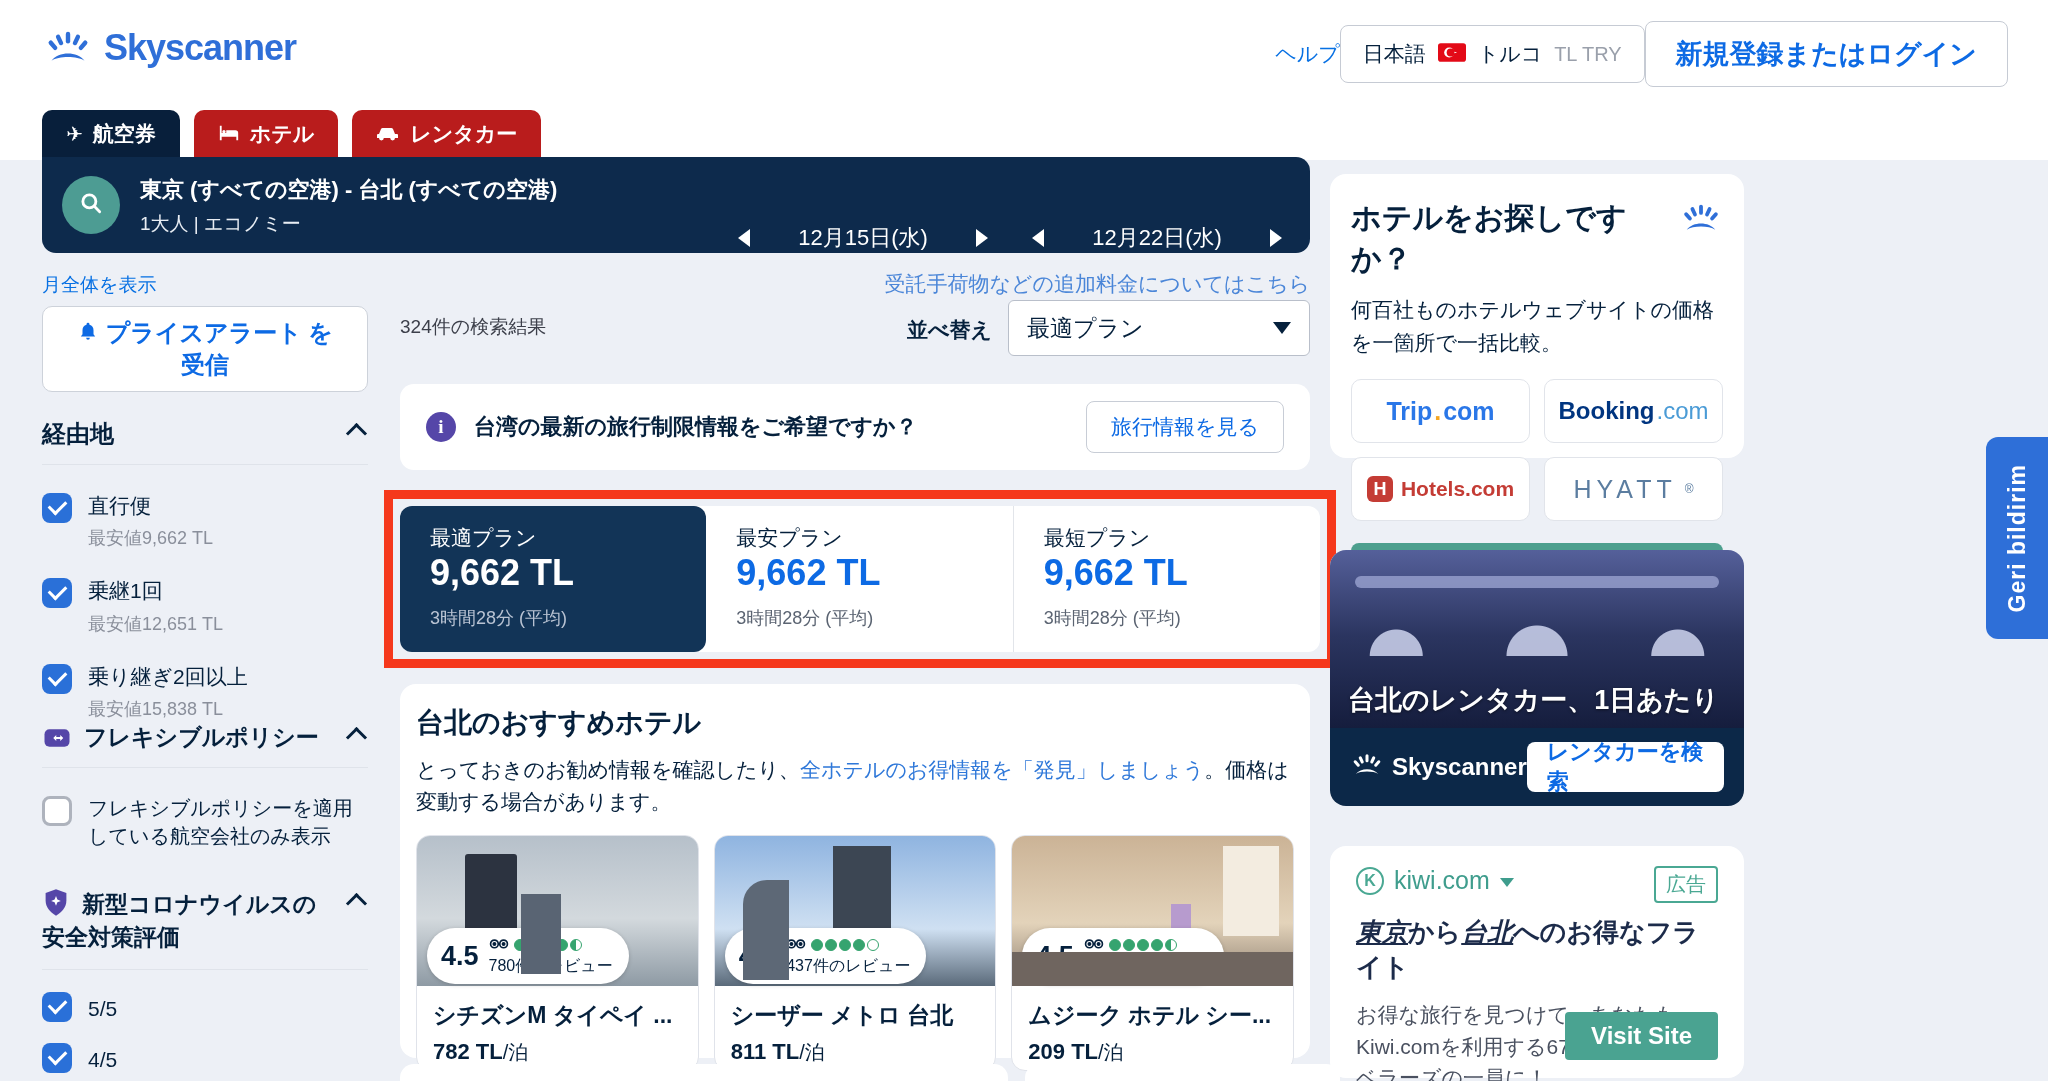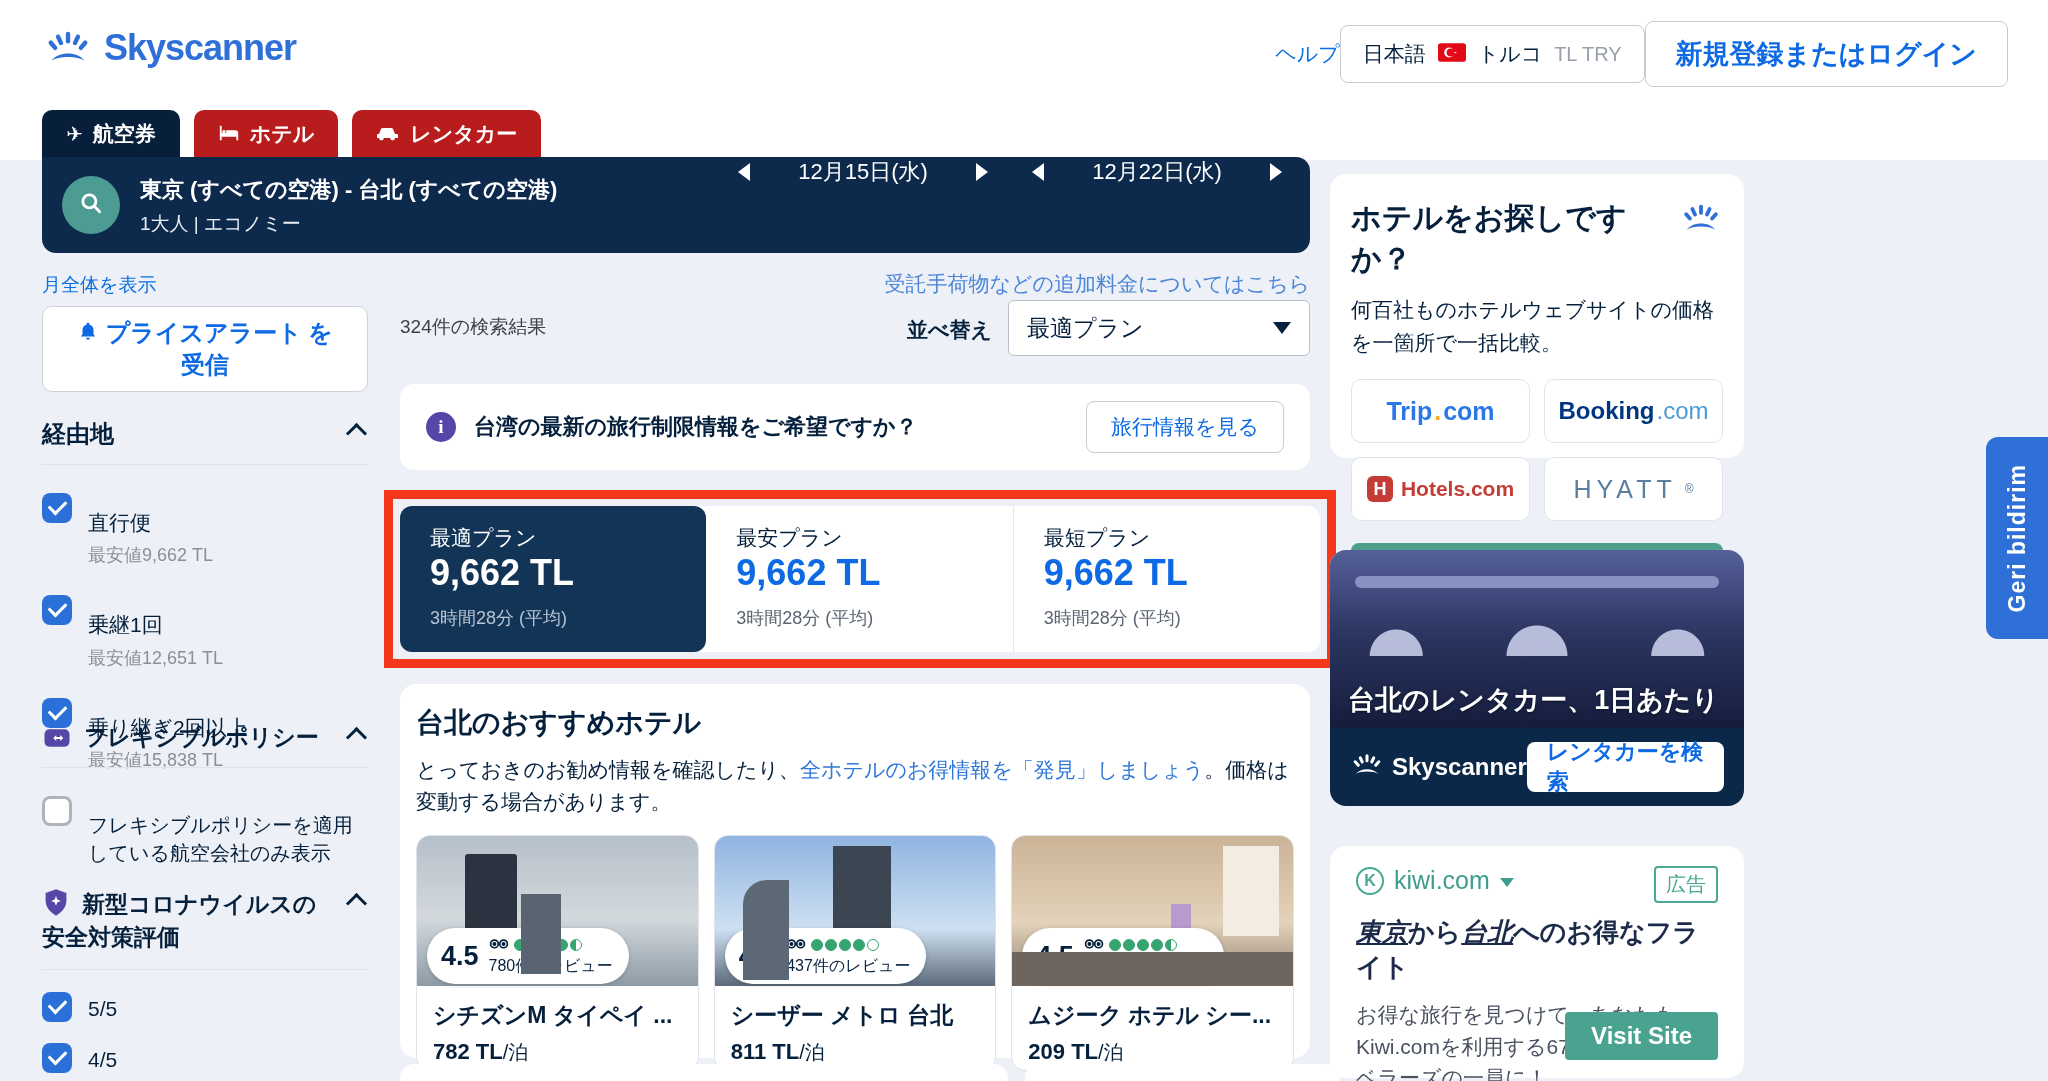--- a/index.html
+++ b/index.html
@@ -26,21 +26,21 @@
   .tabs { position:absolute; left:42px; top:110px; display:flex; gap:14px; }
   .tab { height:48px; border-radius:10px 10px 0 0; padding:0 24px; display:flex; align-items:center; gap:10px; color:#fff; font-size:21px; font-weight:bold; background:#b91c1c; cursor:pointer; }
   .tab.active { background:#081f3b; }
   .tab .glyph { font-size:20px; line-height:1; }
 
   
   .searchbar { position:absolute; left:42px; top:157px; width:1268px; height:96px; background:#0d2a4c; border-radius:0 14px 14px 14px; }
   .searchcircle { position:absolute; left:20px; top:19px; width:58px; height:58px; border-radius:50%; background:#4d9c93; display:flex; align-items:center; justify-content:center; cursor:pointer; }
   .route { position:absolute; left:98px; top:18px; color:#fff; font-size:22px; font-weight:bold; }
   .travelers { position:absolute; left:98px; top:54px; color:#e8edf3; font-size:19px; }
-  .datebar { position:absolute; right:28px; top:0; height:100%; display:flex; align-items:flex-start; gap:44px; }
+  .datebar { position:absolute; right:28px; top:0; height:100%; display:flex; align-items:flex-end; gap:44px; }
   .dategroup { display:flex; align-items:center; gap:34px; }
   .datetext { color:#fff; font-size:22px; width:158px; text-align:center; }
   .tri { width:0; height:0; cursor:pointer; }
   .tri.left  { border-top:9px solid transparent; border-bottom:9px solid transparent; border-right:12px solid #fff; }
   .tri.right { border-top:9px solid transparent; border-bottom:9px solid transparent; border-left:12px solid #fff; }
 
   
   .monthlink { position:absolute; left:42px; top:272px; color:#0770e3; font-size:19px; cursor:pointer; }
   .baggagelink { position:absolute; left:700px; top:270px; width:610px; text-align:right; color:#4b86d8; font-size:21px; cursor:pointer; }
 
@@ -49,21 +49,21 @@
   .alertbtn { position:absolute; top:6px; left:0; width:326px; height:86px; background:#fff; border:1px solid #cdd2da; border-radius:10px; display:flex; align-items:center; justify-content:center; text-align:center; color:#0d6ae4; font-size:24px; font-weight:bold; line-height:1.35; padding:0 30px; cursor:pointer; }
   .sec { position:absolute; left:0; width:326px; }
   .sechead { display:flex; align-items:center; font-size:24px; font-weight:bold; color:#05203c; gap:12px; position:relative; }
   .chev { width:15px; height:15px; border-left:3px solid #05203c; border-top:3px solid #05203c; transform:rotate(45deg); position:absolute; right:4px; top:8px; cursor:pointer; }
   .sechr { border:none; border-top:1px solid #dfe3ea; margin-top:14px; }
   .opt { display:flex; gap:16px; margin-top:26px; cursor:pointer; }
   .cb { flex:0 0 30px; width:30px; height:30px; border-radius:8px; position:relative; margin-top:2px; }
   .cb.on { background:#2a70d8; }
   .cb.on::after { content:""; position:absolute; left:10px; top:4px; width:8px; height:14px; border-right:3.5px solid #fff; border-bottom:3.5px solid #fff; transform:rotate(45deg); }
   .cb.off { background:#fff; border:3px solid #aeb3bd; }
-  .optlabel { font-size:21px; color:#05203c; line-height:1.4;margin-top:17px; }
+  .optlabel { font-size:21px; color:#05203c; line-height:1.4; }
   .optsub { font-size:18px; color:#8a8f9b; margin-top:6px; }
   .pico { width:30px; height:30px; flex:0 0 30px; }
 
   
   .main { position:absolute; left:400px; top:300px; width:910px; }
   .count { position:absolute; left:0; top:14px; font-size:19px; color:#3c3f4a; }
   .sortlabel { position:absolute; right:318px; top:16px; font-size:21px; font-weight:bold; color:#05203c; }
   .sortbox { position:absolute; right:0; top:0; width:302px; height:56px; background:#fff; border:1px solid #b9bfca; border-radius:6px; display:flex; align-items:center; padding:0 18px; font-size:23px; color:#05203c; cursor:pointer; }
   .caret { position:absolute; right:18px; width:0; height:0; border-left:9px solid transparent; border-right:9px solid transparent; border-top:12px solid #05203c; }
 

